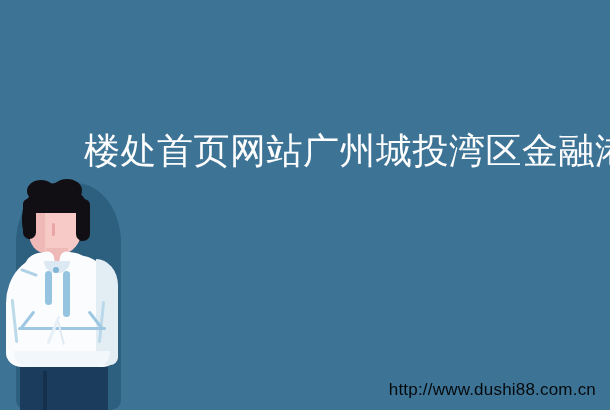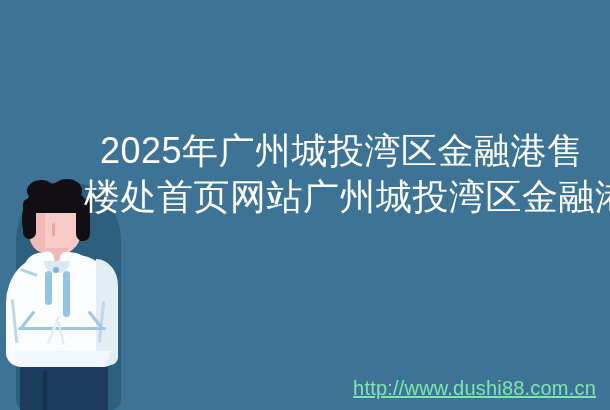--- a/index.html
+++ b/index.html
@@ -337,25 +337,24 @@
   }
   .headline .line-2 {
     margin-left: -16px;
   }
 
   
   .watermark {
     position: absolute;
     right: 14px;
     bottom: 10px;
-    color: #86efac;
-    font-size: 20px;
+    color: #000000;
+    font-size: 17px;
     letter-spacing: 0.2px;
     opacity: 0.92;
-    text-decoration: underline;
   }
 </style>
 </head>
 <body>
 
 <div id="poster">
 
   <div class="figure">
     <div class="fig-shadow"></div>
 
@@ -390,19 +389,18 @@
     <div class="seam-arm-l"></div>
     <div class="seam-arm-r"></div>
     <div class="pocket-v-l"></div>
     <div class="pocket-v-r"></div>
     <div class="pocket-line"></div>
     <div class="fold-a"></div>
     <div class="fold-b"></div>
   </div>
 
   <div class="headline">
-    <span class="line line-1">2025年广州城投湾区金融港售</span>
     <span class="line line-2">楼处首页网站广州城投湾区金融港</span>
   </div>
 
   <div class="watermark">http://www.dushi88.com.cn</div>
 
 </div>
 
 </body></html>

